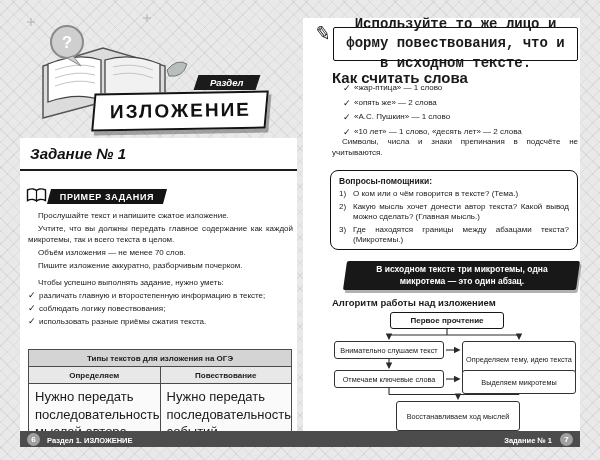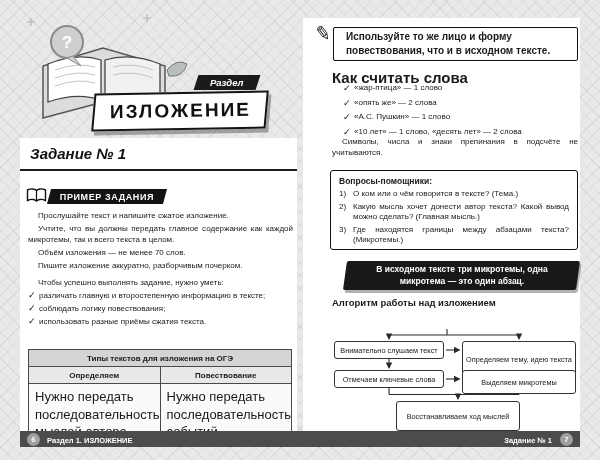--- a/index.html
+++ b/index.html
@@ -71,30 +71,30 @@
   .foot-left{left:47px;}
   .foot-right{left:460px;width:92px;text-align:right;}
 
   
   .pencil{position:absolute;left:315px;top:22px;font-size:19px;color:#111;transform:rotate(8deg);}
   .note-box{
     position:absolute;left:333px;top:27px;width:245px;height:34px;border:1.5px solid #111;
     border-radius:2px;background:#fff;display:flex;align-items:center;justify-content:center;
     box-sizing:border-box;padding:0 12px;
   }
-  .note-box span{font-size:10px;font-weight:700;line-height:1.4;}
+  .note-box span{font-size:14px;font-weight:700;text-align:center;line-height:1.4;font-family:Liberation Mono, monospace;}
 
   .wc-heading{position:absolute;left:332px;top:69px;font-size:15px;font-weight:700;}
   .wc-list{position:absolute;left:343px;top:83px;width:232px;font-size:8px;}
   .wc-list .row{margin-bottom:3.5px;}
   .wc-note{position:absolute;left:332px;top:136px;width:246px;font-size:8px;line-height:1.4;text-align:justify;text-indent:10px;}
 
   .helper-box{
     position:absolute;left:330px;top:170px;width:248px;height:80px;border:1.5px solid #111;
-    border-radius:3px;box-sizing:border-box;padding:5px 8px;background:#fff;
+    border-radius:8px;box-sizing:border-box;padding:5px 8px;background:#fff;
   }
   .helper-box .hb-title{font-size:8.5px;font-weight:700;margin-bottom:3px;}
   .hq{display:flex;font-size:8px;line-height:1.32;margin-bottom:2px;}
   .hq .n{flex:0 0 14px;}
   .hq .t{flex:1;text-align:justify;}
 
   .micro-banner{
     position:absolute;left:345px;top:261px;width:233px;height:29px;background:#181818;
     transform:skewX(-8deg);border-radius:2px;box-shadow:2px 3px 0 rgba(0,0,0,0.3);
     display:flex;align-items:center;justify-content:center;
@@ -265,20 +265,21 @@
       <path d="M519,359 V367.5" marker-end="url(#arr)"></path>
       <path d="M446,350 H459" marker-end="url(#arr)"></path>
       <path d="M446,379 H459" marker-end="url(#arr)"></path>
       <path d="M389,388 V394.5"></path>
       <path d="M519,388 V394.5"></path>
       <path d="M389,394.5 H519"></path>
       <path d="M458,394.5 V398.5" marker-end="url(#arr)"></path>
     </g>
   </svg>
 
+  <div class="flow-box flow-start">Первое прочтение</div>
   <div class="flow-box fb1">Внимательно слушаем текст</div>
   <div class="flow-box fb2">Определяем тему, идею текста</div>
   <div class="flow-box fb3">Отмечаем ключевые слова</div>
   <div class="flow-box fb4">Выделяем микротемы</div>
   <div class="flow-box fb5">Восстанавливаем ход мыслей</div>
 
   <div class="footer-bar"></div>
   <div class="pg-circle pg-6">6</div>
   <div class="foot-label foot-left">Раздел 1. ИЗЛОЖЕНИЕ</div>
   <div class="foot-label foot-right">Задание № 1</div>

